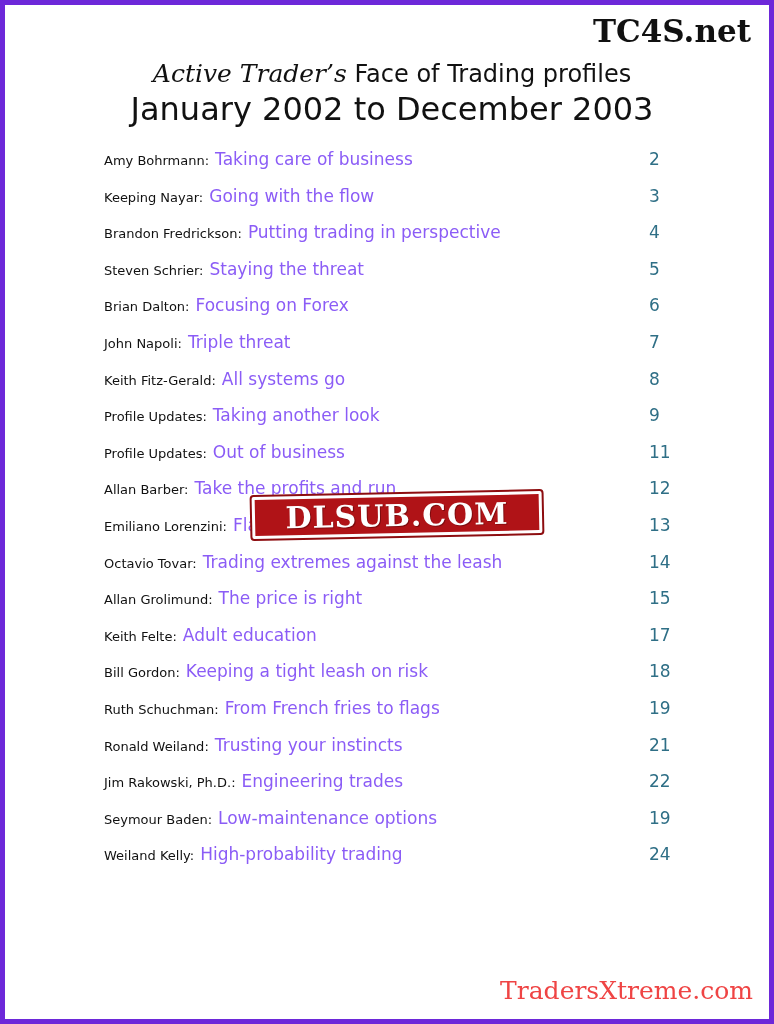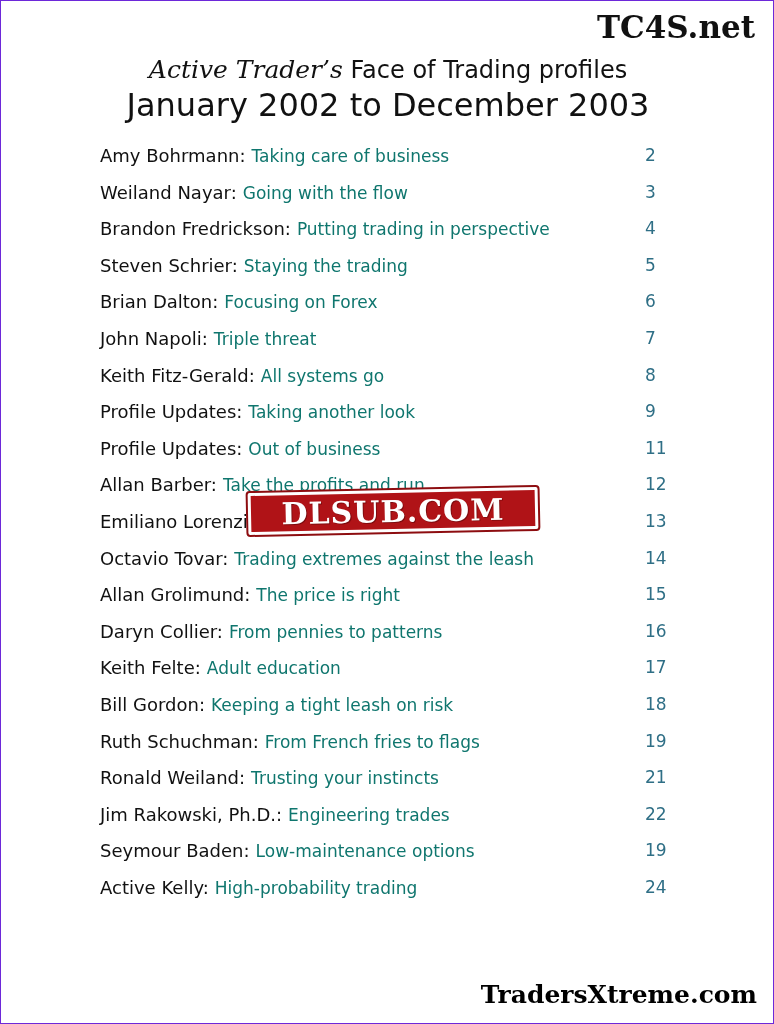--- a/index.html
+++ b/index.html
@@ -12,21 +12,21 @@
     background: #ffffff;
     font-family: "DejaVu Sans", sans-serif;
     position: relative;
     overflow: hidden;
   }
   .page {
     position: relative;
     width: 774px;
     height: 1024px;
     box-sizing: border-box;
-    border: 1px solid #6d28d9;
+    border: 5px solid #6d28d9;
   }
   
   .brand-top {
     position: absolute;
     top: 8px;
     right: 18px;
     font-family: "DejaVu Serif", serif;
     font-weight: bold;
     font-size: 31px;
     color: #111111;
@@ -63,26 +63,26 @@
     top: 144px;
     left: 99px;
     width: 570px;
   }
   .toc-row {
     position: relative;
     height: 36.6px;
     white-space: nowrap;
   }
   .entry-name {
-    font-size: 18px;
+    font-size: 13px;
     color: #111111;
   }
   .entry-sub {
     font-size: 17px;
-    color: #0f766e;
+    color: #8b5cf6;
     margin-left: 6px;
   }
   .entry-page {
     position: absolute;
     left: 545px;
     top: 0;
     font-size: 17px;
     color: #2f6f86;
     text-align: left;
   }
@@ -115,23 +115,23 @@
     color: #ffffff;
     letter-spacing: 1px;
     text-shadow: 1px 1px 0 #7d0b0e;
   }
   
   .brand-bottom {
     position: absolute;
     bottom: 14px;
     right: 16px;
     font-family: "DejaVu Serif", serif;
-    font-weight: bold;
+    font-weight: normal;
     font-size: 25px;
-    color: #000000;
+    color: #ef4444;
     text-shadow: 1px 1px 0 #ffffff;
   }
 </style>
 </head>
 <body>
 
 <div class="page">
 
   <div class="brand-top">TC4S.net</div>
 
@@ -143,29 +143,29 @@
     <div class="title-line2">January 2002 to December 2003</div>
   </div>
 
   <div class="toc">
 
     <div class="toc-row">
       <span class="entry-name">Amy Bohrmann:</span><span class="entry-sub">Taking care of business</span><span class="entry-page">2</span>
     </div>
 
     <div class="toc-row">
-      <span class="entry-name">Weiland Nayar:</span><span class="entry-sub">Going with the flow</span><span class="entry-page">3</span>
+      <span class="entry-name">Keeping Nayar:</span><span class="entry-sub">Going with the flow</span><span class="entry-page">3</span>
     </div>
 
     <div class="toc-row">
       <span class="entry-name">Brandon Fredrickson:</span><span class="entry-sub">Putting trading in perspective</span><span class="entry-page">4</span>
     </div>
 
     <div class="toc-row">
-      <span class="entry-name">Steven Schrier:</span><span class="entry-sub">Staying the trading</span><span class="entry-page">5</span>
+      <span class="entry-name">Steven Schrier:</span><span class="entry-sub">Staying the threat</span><span class="entry-page">5</span>
     </div>
 
     <div class="toc-row">
       <span class="entry-name">Brian Dalton:</span><span class="entry-sub">Focusing on Forex</span><span class="entry-page">6</span>
     </div>
 
     <div class="toc-row">
       <span class="entry-name">John Napoli:</span><span class="entry-sub">Triple threat</span><span class="entry-page">7</span>
     </div>
 
@@ -190,23 +190,20 @@
     </div>
 
     <div class="toc-row">
       <span class="entry-name">Octavio Tovar:</span><span class="entry-sub">Trading extremes against the leash</span><span class="entry-page">14</span>
     </div>
 
     <div class="toc-row">
       <span class="entry-name">Allan Grolimund:</span><span class="entry-sub">The price is right</span><span class="entry-page">15</span>
     </div>
 
-    <div class="toc-row">
-      <span class="entry-name">Daryn Collier:</span><span class="entry-sub">From pennies to patterns</span><span class="entry-page">16</span>
-    </div>
 
     <div class="toc-row">
       <span class="entry-name">Keith Felte:</span><span class="entry-sub">Adult education</span><span class="entry-page">17</span>
     </div>
 
     <div class="toc-row">
       <span class="entry-name">Bill Gordon:</span><span class="entry-sub">Keeping a tight leash on risk</span><span class="entry-page">18</span>
     </div>
 
     <div class="toc-row">
@@ -219,21 +216,21 @@
 
     <div class="toc-row">
       <span class="entry-name">Jim Rakowski, Ph.D.:</span><span class="entry-sub">Engineering trades</span><span class="entry-page">22</span>
     </div>
 
     <div class="toc-row">
       <span class="entry-name">Seymour Baden:</span><span class="entry-sub">Low-maintenance options</span><span class="entry-page">19</span>
     </div>
 
     <div class="toc-row">
-      <span class="entry-name">Active Kelly:</span><span class="entry-sub">High-probability trading</span><span class="entry-page">24</span>
+      <span class="entry-name">Weiland Kelly:</span><span class="entry-sub">High-probability trading</span><span class="entry-page">24</span>
     </div>
 
   </div>
 
   <div class="watermark">
     <div class="watermark-bg"></div>
     <div class="watermark-text">DLSUB.COM</div>
   </div>
 
   <div class="brand-bottom">TradersXtreme.com</div>

